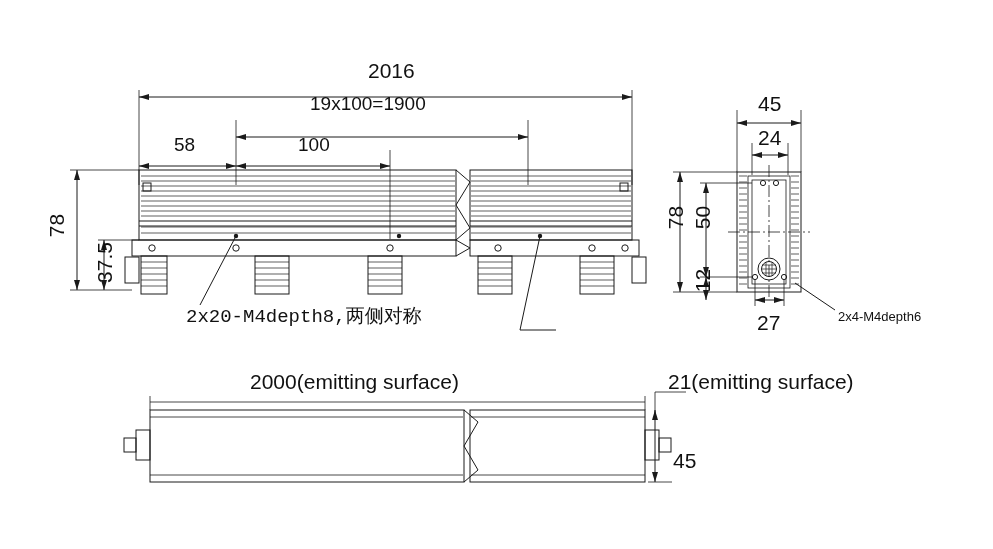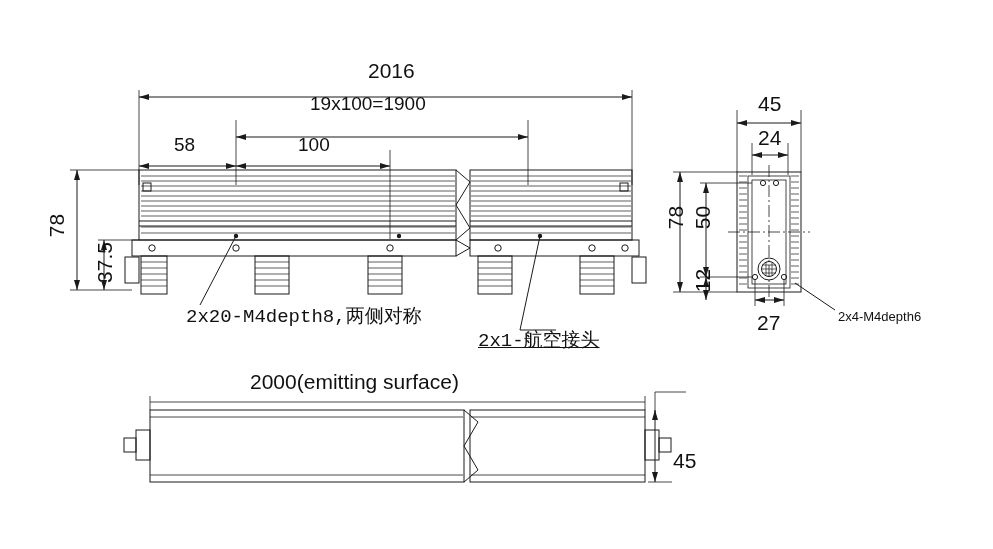--- a/index.html
+++ b/index.html
@@ -355,34 +355,34 @@
   <div class="lbl mid" style="left:298px; top:135px;text-align:right;">100</div>
 
   <div class="lbl mid" style="left:174px; top:135px;">58</div>
 
   <div class="lbl big rot90" style="left:36px; top:215px; width:40px; text-align:center;">78</div>
 
   <div class="lbl big rot90" style="left:76px; top:252px; width:56px; text-align:center;">37.5</div>
 
   <div class="lbl mid cjk" style="left:186px; top:308px;">2x20-M4depth8,两侧对称</div>
 
-  <div class="lbl mid cjk underline" style="left:478px; top:332px;">2x1-航空接头</div>
 
   <div class="lbl big" style="left:758px; top:93px;">45</div>
 
   <div class="lbl big" style="left:758px; top:127px;">24</div>
 
   <div class="lbl big rot90" style="left:655px; top:207px; width:40px; text-align:center;">78</div>
 
   <div class="lbl big rot90" style="left:682px; top:207px; width:40px; text-align:center;">50</div>
 
   <div class="lbl big rot90" style="left:682px; top:270px; width:40px; text-align:center;">12</div>
 
   <div class="lbl big" style="left:757px; top:312px;">27</div>
 
   <div class="lbl small" style="left:838px; top:310px;">2x4-M4depth6</div>
 
   <div class="lbl big" style="left:250px; top:371px;">2000(emitting surface)</div>
 
+  <div class="lbl big" style="left:668px; top:371px;">21(emitting surface)</div>
 
   <div class="lbl big" style="left:673px; top:450px;">45</div>
 
 </div>
 
 </body></html>

